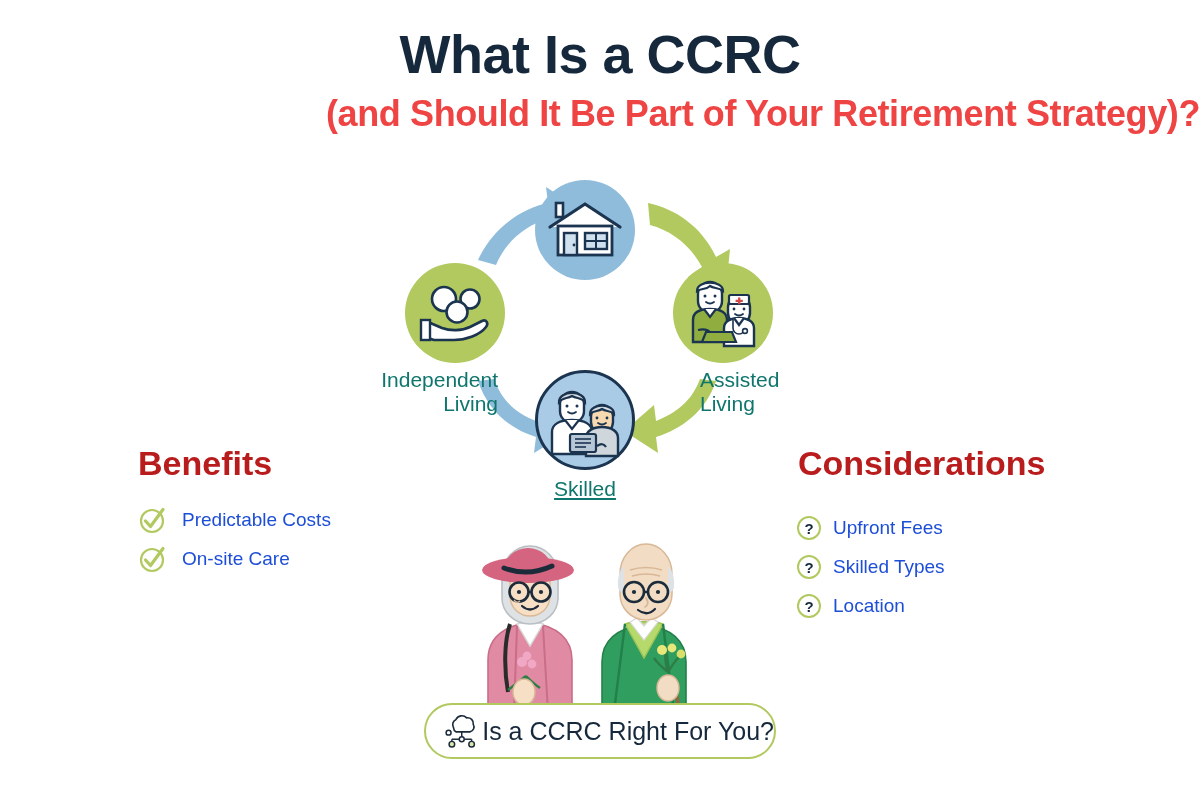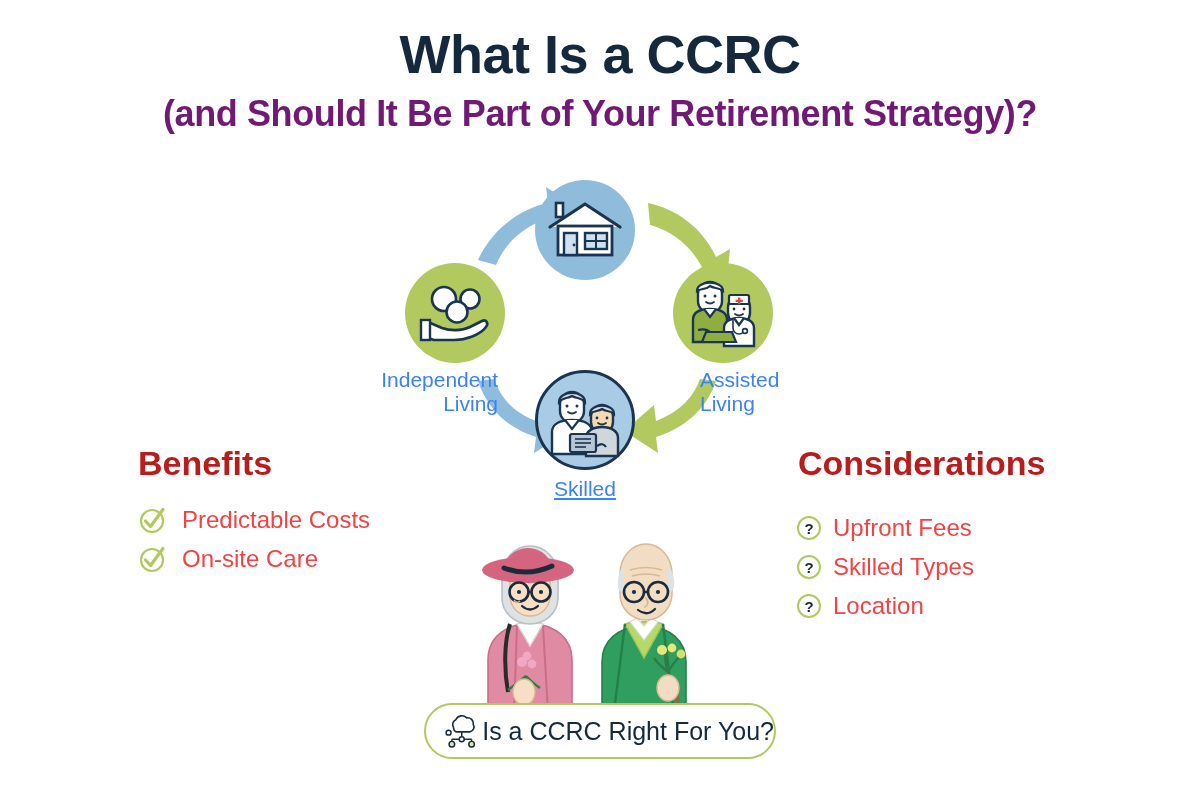--- a/index.html
+++ b/index.html
@@ -13,55 +13,55 @@
 
   
   .title-main {
     position: absolute; left: 0; top: 26px; width: 1200px;
     text-align: center;
     font-size: 54px; font-weight: bold; letter-spacing: -0.5px;
     color: #15283c; line-height: 1.05;
   }
   .title-sub {
     position: absolute; left: 0; top: 94px; width: 1200px;
-    text-align: center;
+    text-align: right;
     font-size: 36px; font-weight: bold; letter-spacing: -0.4px;
-    color: #701a75; line-height: 1.1;
+    color: #ef4444; line-height: 1.1;
   }
 
   
   #cycle { position: absolute; left: 380px; top: 165px; width: 440px; height: 360px; }
   .node { position: absolute; border-radius: 50%; display: flex; align-items: center; justify-content: center; }
   .node-house   { left: 155px; top: 15px;  width: 100px; height: 100px; background: #8fbcdb; }
   .node-hand    { left: 25px;  top: 98px;  width: 100px; height: 100px; background: #b1c95e; }
   .node-assist  { left: 293px; top: 98px;  width: 100px; height: 100px; background: #b1c95e; }
   .node-skilled { left: 155px; top: 205px; width: 100px; height: 100px;
                   background: #a9cbe6; border: 3px solid #1b3category; }
   .node-skilled { border: 3px solid #1b3450; }
 
   .node-label {
-    position: absolute; font-size: 21px; color: #3b82f6; line-height: 1.12; font-weight: normal;
+    position: absolute; font-size: 21px; color: #0f766e; line-height: 1.12; font-weight: normal;
   }
   .label-independent { left: -10px; top: 203px; width: 128px; text-align: right; }
   .label-assisted    { left: 320px; top: 203px; width: 120px; text-align: left; }
   .label-skilled     { left: 140px; top: 312px; width: 130px; text-align: center; text-decoration: underline; }
 
   .arrow { position: absolute; }
 
   
   .col-heading { position: absolute; font-size: 34px; font-weight: bold; color: #b91c1c; }
   #benefits-heading { left: 138px; top: 444px; }
   #consider-heading { left: 798px; top: 444px; }
 
   .list { position: absolute; }
   #benefits-list { left: 138px; top: 500px; }
   #consider-list { left: 796px; top: 508px; }
 
   .list-item { display: flex; align-items: center; height: 39px; }
-  .list-item .txt { font-size: 24px; color: #ef4444; white-space: nowrap; }
+  .list-item .txt { font-size: 19px; color: #1d4ed8; white-space: nowrap; }
   #benefits-list .txt { margin-left: 14px; }
   #consider-list .txt { margin-left: 11px; }
   .bullet-icon { flex: 0 0 auto; display: block; }
 
   
   #couple { position: absolute; left: 462px; top: 512px; width: 276px; height: 200px; }
 
   
   #cta {
     position: absolute; left: 424px; top: 703px; width: 352px; height: 56px;

